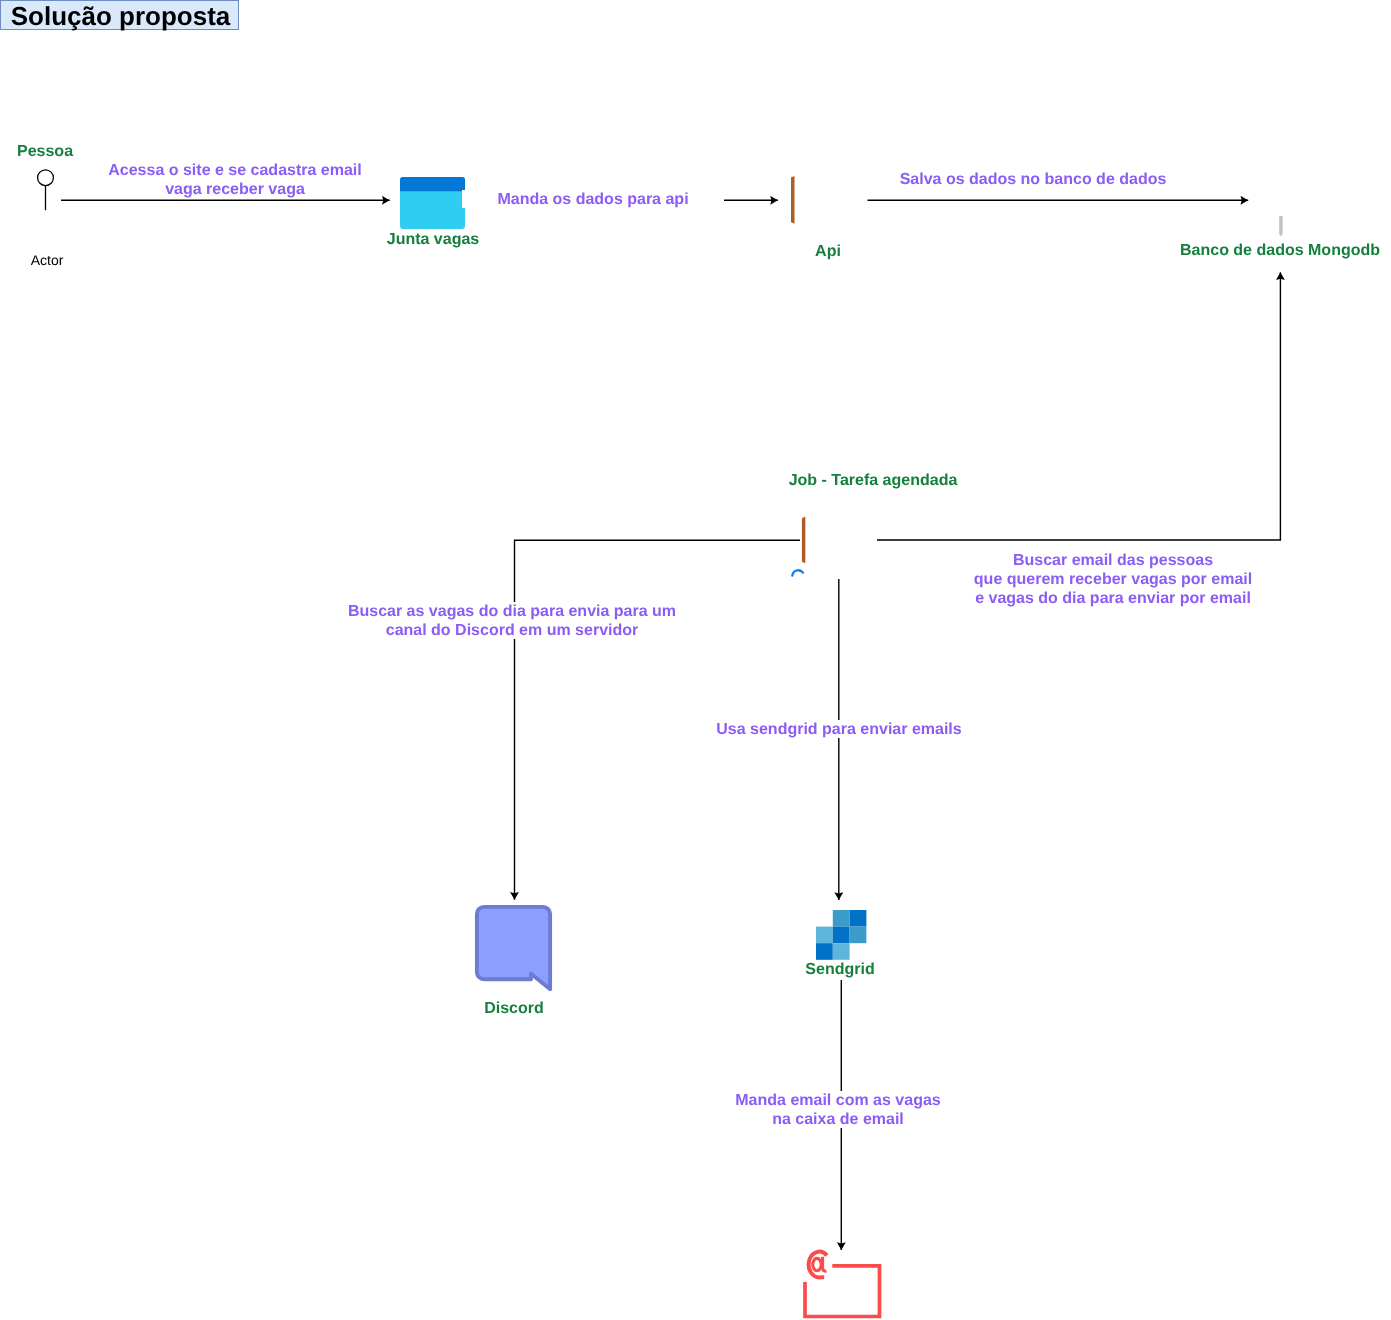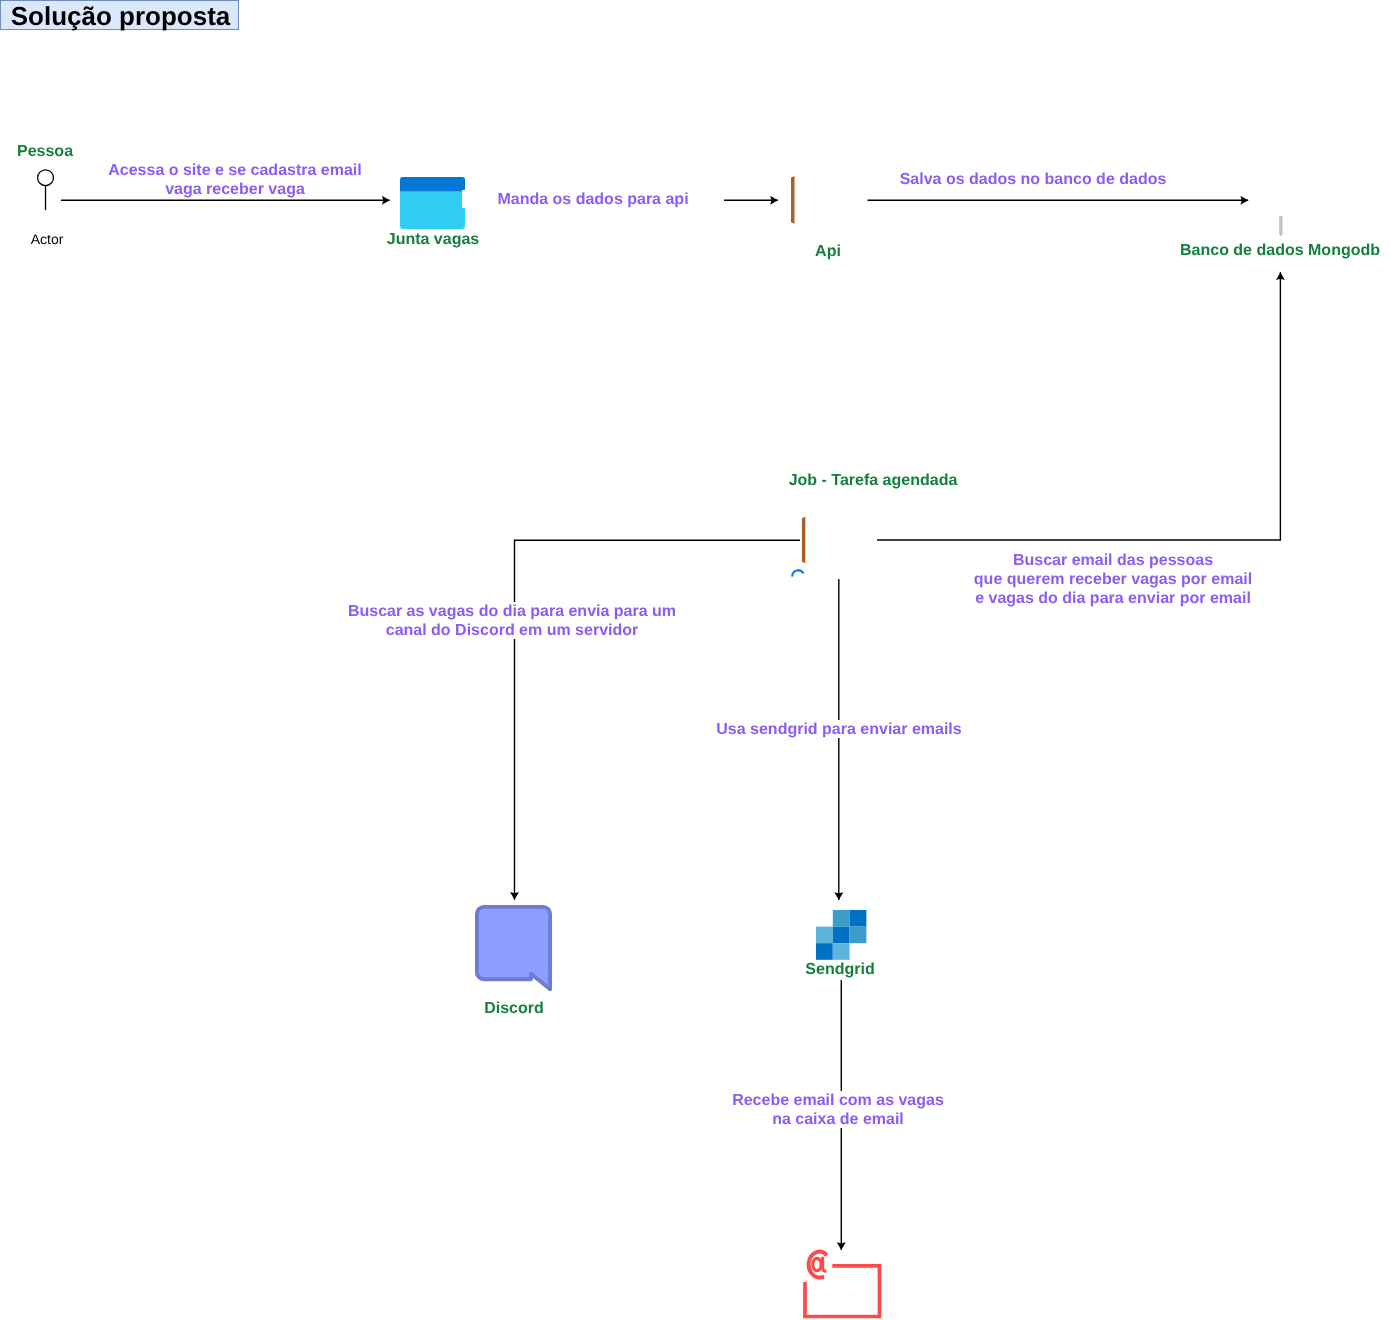--- a/index.html
+++ b/index.html
@@ -88,21 +88,21 @@
     <circle cx="17.5" cy="11.7" r="7.9" fill="#ffffff" stroke="#000000" stroke-width="1.3"></circle>
     <path d="M 17.5 19.6 L 17.5 44.2" stroke="#000000" stroke-width="1.3" fill="none">
     <path d="M 2.4 24.3 L 32.6 24.3" stroke="#000000" stroke-width="1.3" fill="none">
     <path d="M 17.5 44.2 L 2.4 64.2" stroke="#000000" stroke-width="1.3" fill="none">
     <path d="M 17.5 44.2 L 32.6 64.2" stroke="#000000" stroke-width="1.3" fill="none">
   </path>
           </path>
         </path>
       </path>
     </svg>
-  <div class="small-label" style="left:16px;top:231px;width:62px;">Actor</div>
+  <div class="small-label" style="left:16px;top:252px;width:62px;">Actor</div>
 
   <svg class="abs" style="left:400px;top:177px;" width="65" height="53" viewBox="0 0 65 53">
     <rect x="0" y="0" width="65" height="52" rx="3.3" ry="3.3" fill="#30CDF2"></rect>
     <path d="M 0 3.3 A 3.3 3.3 0 0 1 3.3 0 L 61.7 0 A 3.3 3.3 0 0 1 65 3.3 L 65 14.3 L 0 14.3 Z" fill="#0377D5">
     <rect x="8.8" y="4.0" width="48.0" height="6.5" fill="#F0F0F0"></rect>
   </path>
     </svg>
   <div class="node-label" style="left:353px;top:230.2px;width:160px;">Junta vagas</div>
 
   <svg class="abs" style="left:790px;top:159px;" width="78" height="82" viewBox="0 0 78 82">
@@ -196,15 +196,15 @@
     </path>
       </g>
   </svg>
 
   <div class="edge-label" style="left:104px;top:161.4px;width:262px;"><i>Acessa o site e se cadastra email</i><i>vaga receber vaga</i></div>
   <div class="edge-label" style="left:462px;top:169.9px;width:262px;margin-top:20px;"><i>Manda os dados para api</i></div>
   <div class="edge-label" style="left:883px;top:169.6px;width:300px;"><i>Salva os dados no banco de dados</i></div>
   <div class="edge-label" style="left:333px;top:601.6px;width:358px;"><i>Buscar as vagas do dia para envia para um</i><i>canal do Discord em um servidor</i></div>
   <div class="edge-label" style="left:943px;top:551.3px;width:340px;"><i>Buscar email das pessoas</i><i>que querem receber vagas por email</i><i>e vagas do dia para enviar por email</i></div>
   <div class="edge-label" style="left:715px;top:720.3px;width:248px;"><i>Usa sendgrid para enviar emails</i></div>
-  <div class="edge-label" style="left:732px;top:1090.5px;width:212px;"><i>Recebe email com as vagas</i><i>na caixa de email</i></div>
+  <div class="edge-label" style="left:732px;top:1090.5px;width:212px;"><i>Manda email com as vagas</i><i>na caixa de email</i></div>
 
 </div>
 
 </body></html>

